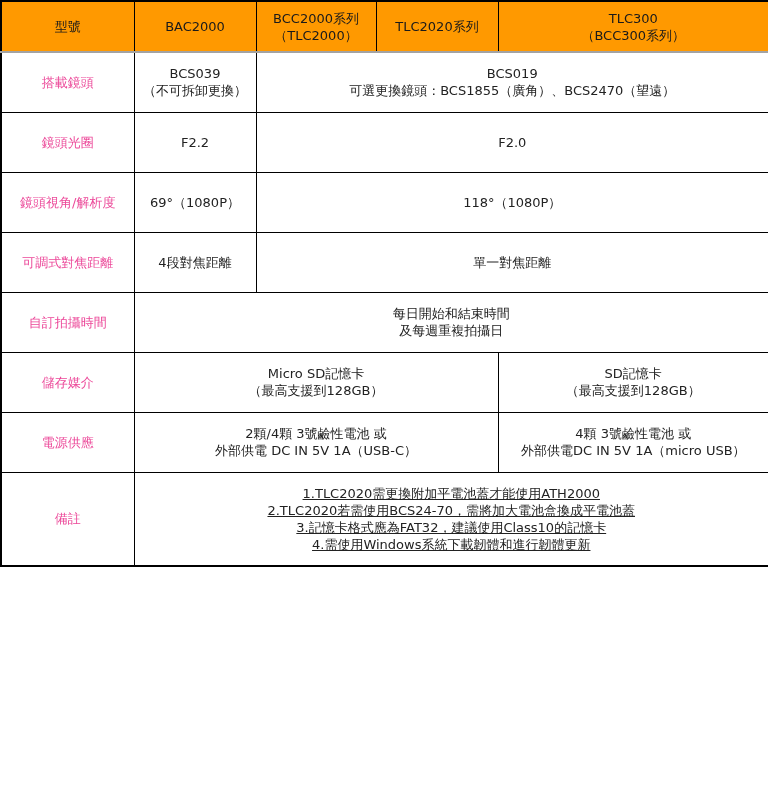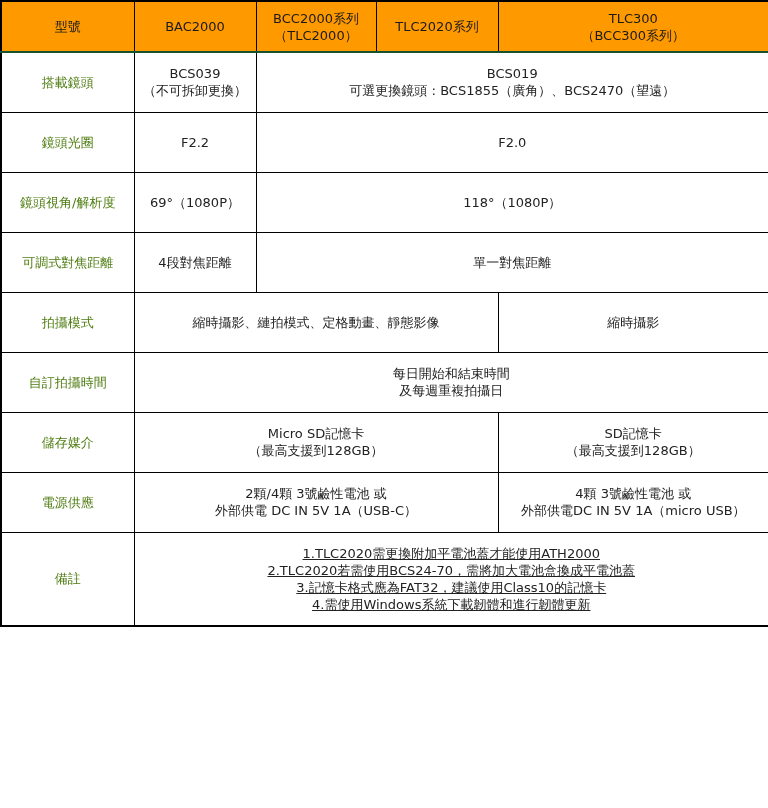--- a/index.html
+++ b/index.html
@@ -20,24 +20,24 @@
     line-height: 17px;
     font-weight: normal;
     white-space: nowrap;
   }
   table.spec { border: 2px solid #000000; }
   table.spec thead th {
     background: #ff9900;
     height: 49px;
     color: #1a1a1a;
   }
-  table.spec thead tr { border-bottom: 2px solid #14532d; }
+  table.spec thead tr { border-bottom: 2px solid #a3a3a3; }
   table.spec tbody tr { height: 60px; }
   table.spec tbody tr.notes-row { height: 94px; }
-  td.row-label { color: #4d7c0f; }
+  td.row-label { color: #ec4899; }
   td.notes { text-align: left; padding-left: 8px; line-height: 16px; text-decoration: underline; }
   .line { display: block; }
 </style>
 </head>
 <body>
 
 <table class="spec">
   <colgroup>
     <col style="width:133px">
     <col style="width:122px">
@@ -85,25 +85,20 @@
       <td class="row-label">鏡頭視角/解析度</td>
       <td>69°（1080P）</td>
       <td colspan="3">118°（1080P）</td>
     </tr>
     <tr>
       <td class="row-label">可調式對焦距離</td>
       <td>4段對焦距離</td>
       <td colspan="3">單一對焦距離</td>
     </tr>
     <tr>
-      <td class="row-label">拍攝模式</td>
-      <td colspan="3">縮時攝影、縺拍模式、定格動畫、靜態影像</td>
-      <td>縮時攝影</td>
-    </tr>
-    <tr>
       <td class="row-label">自訂拍攝時間</td>
       <td colspan="4">
         <span class="line">每日開始和結束時間</span>
         <span class="line">及每週重複拍攝日</span>
       </td>
     </tr>
     <tr>
       <td class="row-label">儲存媒介</td>
       <td colspan="3">
         <span class="line">Micro SD記憶卡</span>

